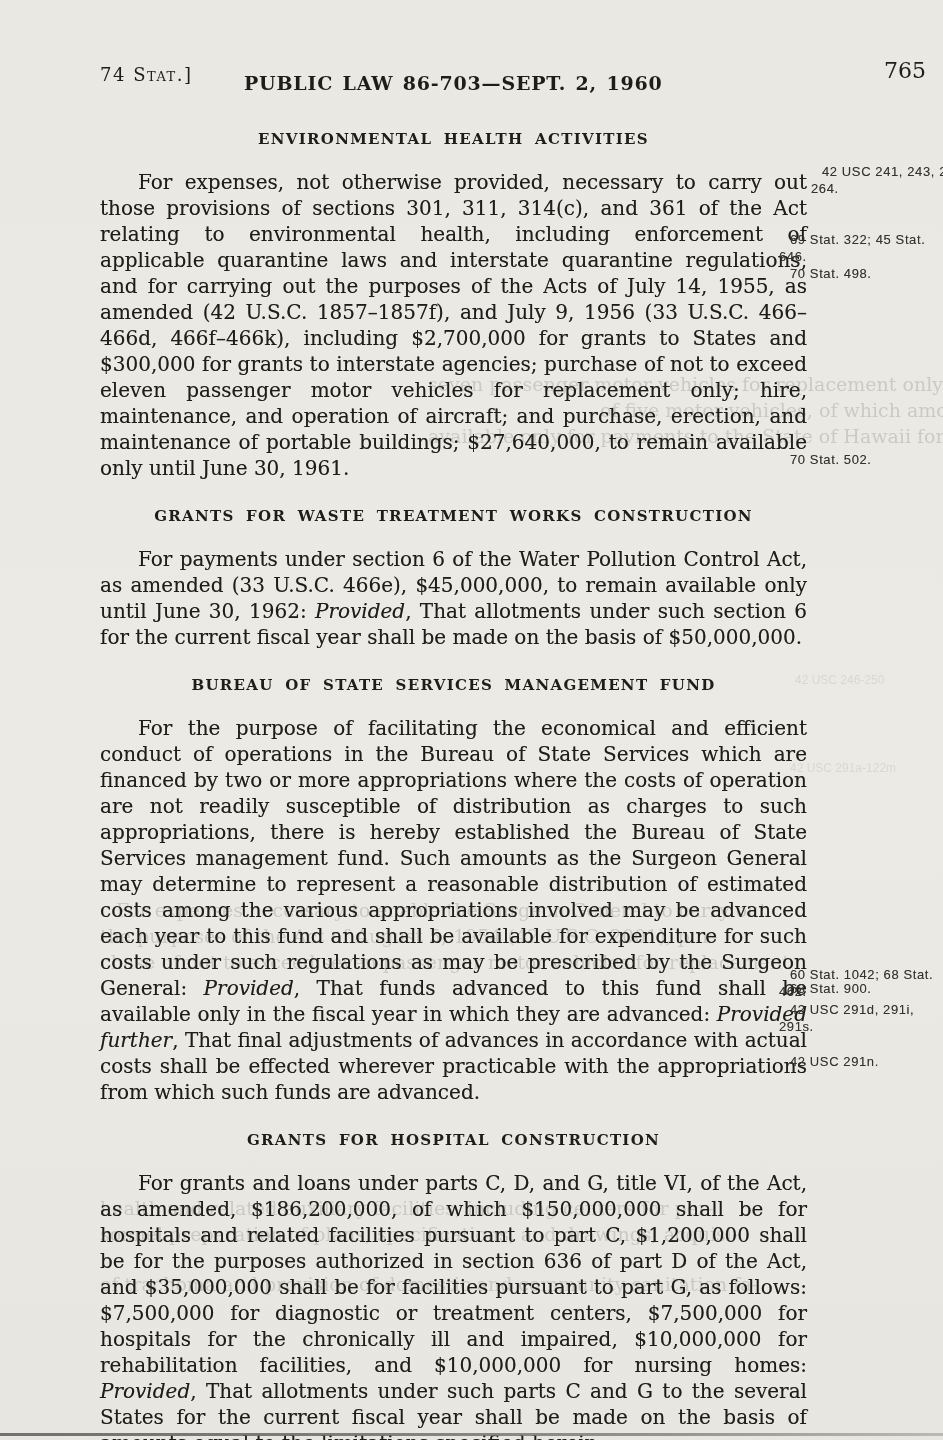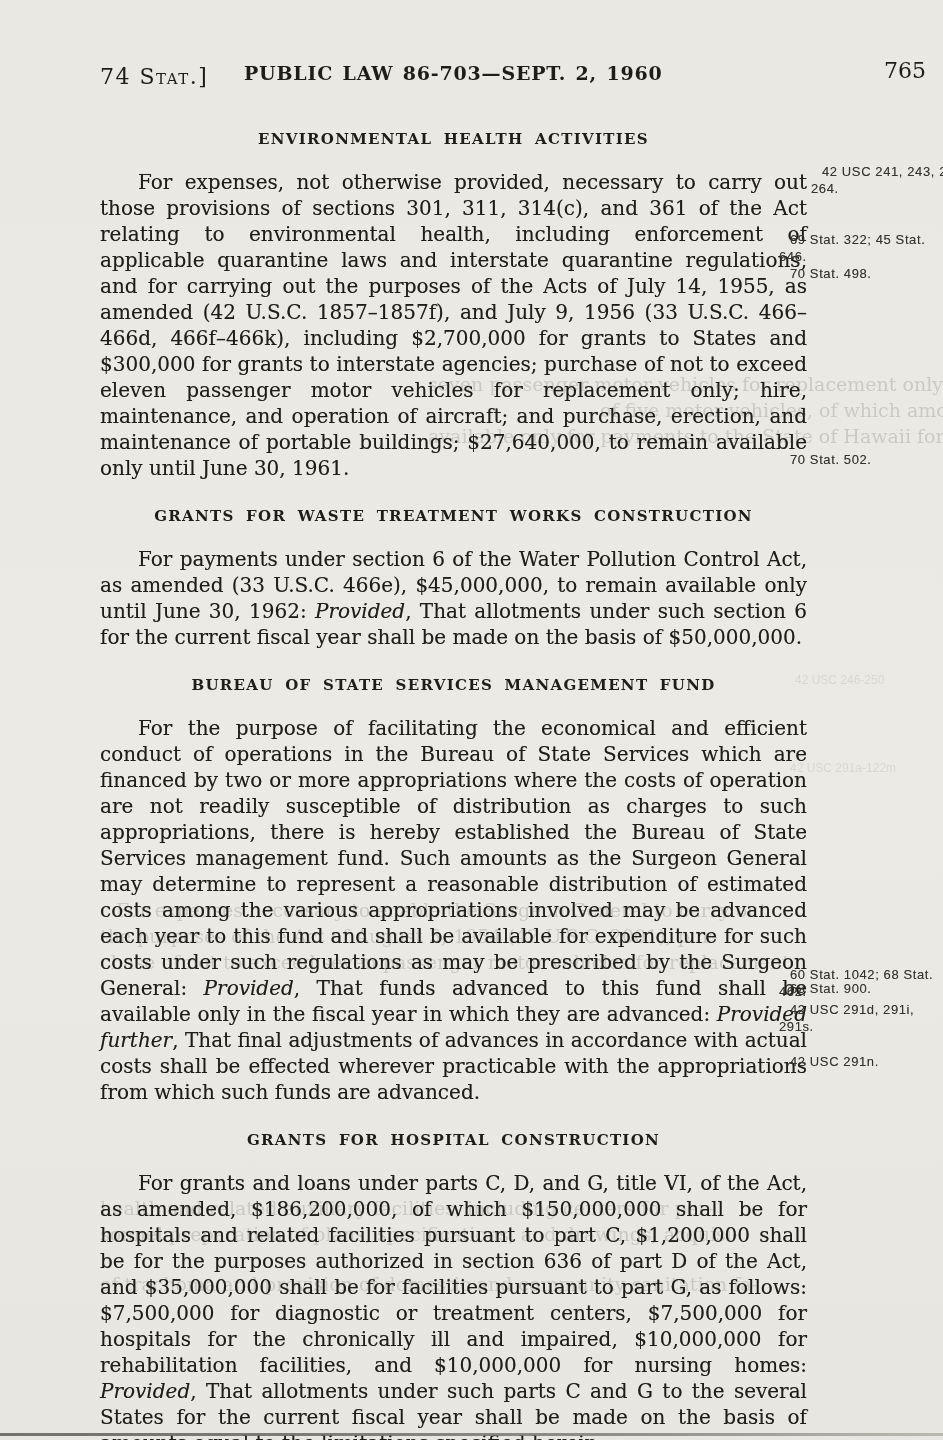--- a/index.html
+++ b/index.html
@@ -10,25 +10,25 @@
     width:943px; height:1440px;
     margin:0 auto;
     background:linear-gradient(180deg,#e9e8e3 0%,#ebeae5 55%,#e7e6e1 100%);
     overflow:hidden;
     color:#1e1d1a;
   }
 
   
   .stat-ref {
     position:absolute; left:100px; top:64px;
-    font-size:22px; letter-spacing:1.5px;
+    font-size:18px; letter-spacing:1.5px;
     font-variant:small-caps;
   }
   .law-title {
-    position:absolute; left:244px; top:62px;
+    position:absolute; left:244px; top:72px;
     font-size:19px; font-weight:bold; letter-spacing:0.8px;
     word-spacing:2px;
   }
   .page-num {
     position:absolute; right:17px; top:58px;
     font-size:22px; font-weight:normal;
   }
 
   
   .column {

